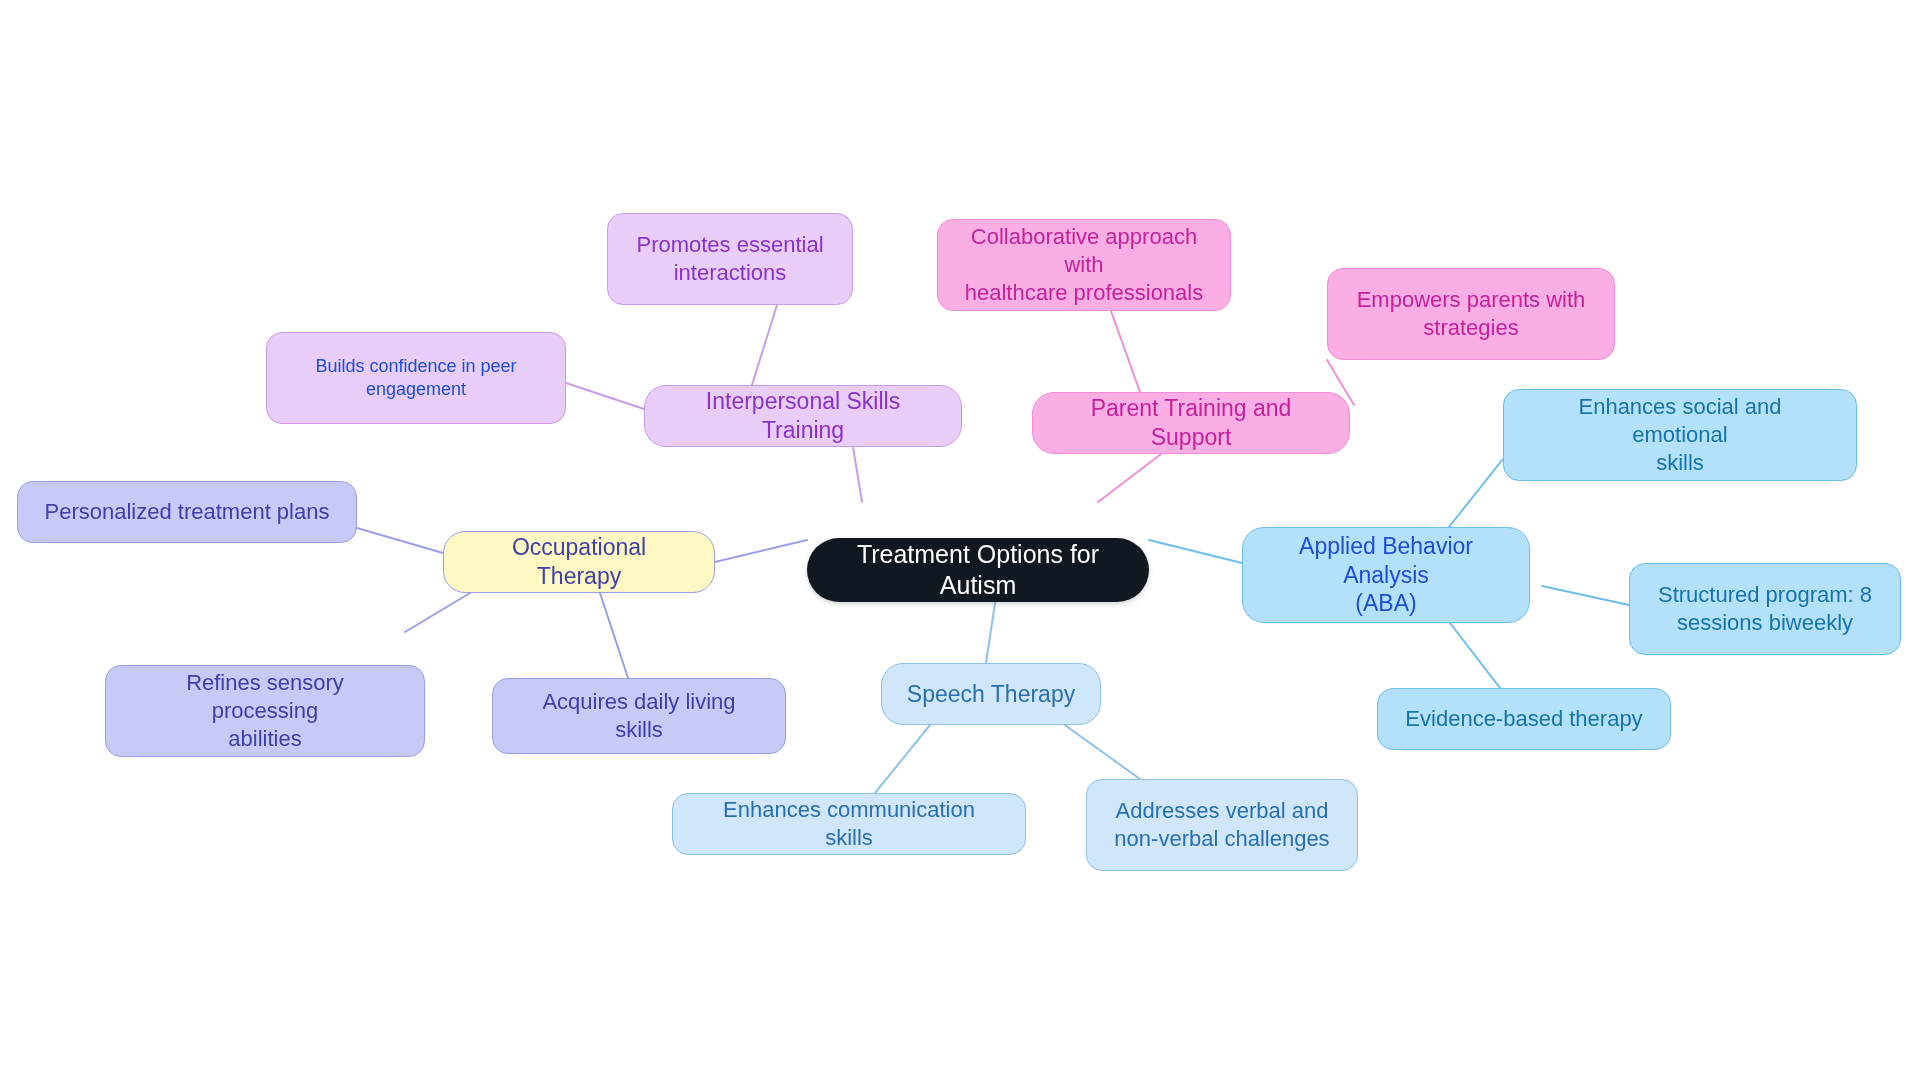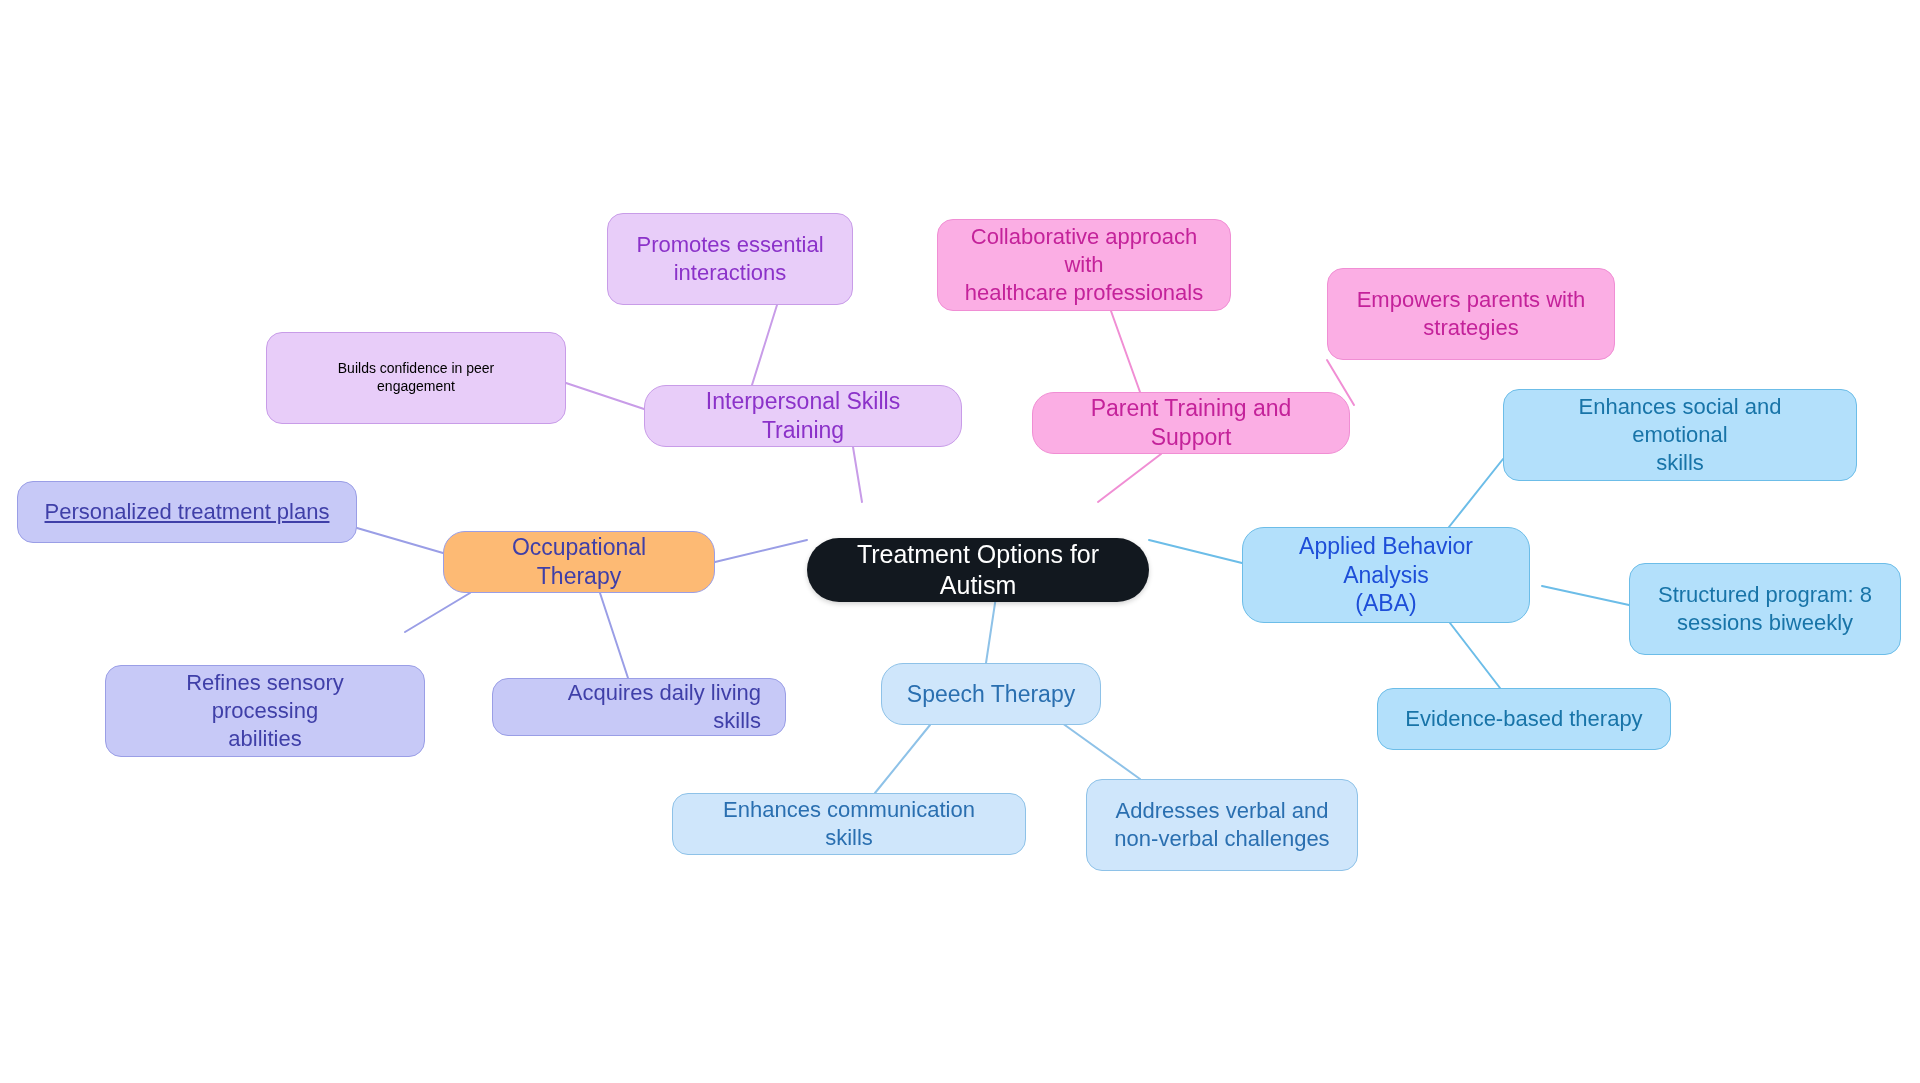--- a/index.html
+++ b/index.html
@@ -78,29 +78,29 @@
 (ABA)</div>
       <div class="node leaf" style="left: 1503px; top: 389px; width: 354px; height: 92px; background: rgb(179, 224, 251); color: rgb(24, 116, 168); border-color: rgb(108, 189, 232); font-size: 22px;">Enhances social and emotional
 skills</div>
       <div class="node leaf" style="left: 1629px; top: 563px; width: 272px; height: 92px; background: rgb(179, 224, 251); color: rgb(24, 116, 168); border-color: rgb(108, 189, 232); font-size: 22px;">Structured program: 8
 sessions biweekly</div>
       <div class="node leaf" style="left: 1377px; top: 688px; width: 294px; height: 62px; background: rgb(179, 224, 251); color: rgb(24, 116, 168); border-color: rgb(108, 189, 232); font-size: 22px;">Evidence-based therapy</div>
       <div class="node branch" style="left: 881px; top: 663px; width: 220px; height: 62px; background: rgb(207, 230, 251); color: rgb(42, 111, 176); border-color: rgb(142, 194, 232); font-size: 23px;">Speech Therapy</div>
       <div class="node leaf" style="left: 672px; top: 793px; width: 354px; height: 62px; background: rgb(207, 230, 251); color: rgb(42, 111, 176); border-color: rgb(142, 194, 232); font-size: 22px;">Enhances communication skills</div>
       <div class="node leaf" style="left: 1086px; top: 779px; width: 272px; height: 92px; background: rgb(207, 230, 251); color: rgb(42, 111, 176); border-color: rgb(142, 194, 232); font-size: 22px;">Addresses verbal and
 non-verbal challenges</div>
-      <div class="node branch" style="left: 443px; top: 531px; width: 272px; height: 62px; background: #fdba74; color: rgb(63, 63, 168); border-color: rgb(154, 158, 230); font-size: 23px;">Occupational Therapy</div>
-      <div class="node leaf" style="left: 17px; top: 481px; width: 340px; height: 62px; background: rgb(199, 201, 247); color: rgb(63, 63, 168); border-color: rgb(154, 158, 230); font-size: 22px; text-decoration: underline;">Personalized treatment plans</div>
+      <div class="node branch" style="left: 443px; top: 531px; width: 272px; height: 62px; background: #fef9c3; color: rgb(63, 63, 168); border-color: rgb(154, 158, 230); font-size: 23px;">Occupational Therapy</div>
+      <div class="node leaf" style="left: 17px; top: 481px; width: 340px; height: 62px; background: rgb(199, 201, 247); color: rgb(63, 63, 168); border-color: rgb(154, 158, 230); font-size: 22px;">Personalized treatment plans</div>
       <div class="node leaf" style="left: 105px; top: 665px; width: 320px; height: 92px; background: rgb(199, 201, 247); color: rgb(63, 63, 168); border-color: rgb(154, 158, 230); font-size: 22px;">Refines sensory processing
 abilities</div>
-      <div class="node leaf" style="left: 492px; top: 678px; width: 294px; height: 58px; background: rgb(199, 201, 247); color: rgb(63, 63, 168); border-color: rgb(154, 158, 230); font-size: 22px; text-align: right;">Acquires daily living skills</div>
+      <div class="node leaf" style="left: 492px; top: 678px; width: 294px; height: 76px; background: rgb(199, 201, 247); color: rgb(63, 63, 168); border-color: rgb(154, 158, 230); font-size: 22px;">Acquires daily living skills</div>
       <div class="node branch" style="left: 644px; top: 385px; width: 318px; height: 62px; background: rgb(232, 205, 249); color: rgb(139, 50, 201); border-color: rgb(200, 156, 232); font-size: 23px;">Interpersonal Skills Training</div>
       <div class="node leaf" style="left: 607px; top: 213px; width: 246px; height: 92px; background: rgb(232, 205, 249); color: rgb(139, 50, 201); border-color: rgb(200, 156, 232); font-size: 22px;">Promotes essential
 interactions</div>
-      <div class="node leaf" style="left: 266px; top: 332px; width: 300px; height: 92px; background: rgb(232, 205, 249); color: #000000; border-color: rgb(200, 156, 232); font-size: 14px;">Builds confidence in peer
+      <div class="node leaf" style="left: 266px; top: 332px; width: 300px; height: 92px; background: rgb(232, 205, 249); color: #1d4ed8; border-color: rgb(200, 156, 232); font-size: 18px;">Builds confidence in peer
 engagement</div>
       <div class="node branch" style="left: 1032px; top: 392px; width: 318px; height: 62px; background: rgb(251, 174, 228); color: rgb(196, 34, 154); border-color: rgb(240, 142, 212); font-size: 23px;">Parent Training and Support</div>
       <div class="node leaf" style="left: 937px; top: 219px; width: 294px; height: 92px; background: rgb(251, 174, 228); color: rgb(196, 34, 154); border-color: rgb(240, 142, 212); font-size: 22px;">Collaborative approach with
 healthcare professionals</div>
       <div class="node leaf" style="left: 1327px; top: 268px; width: 288px; height: 92px; background: rgb(251, 174, 228); color: rgb(196, 34, 154); border-color: rgb(240, 142, 212); font-size: 22px;">Empowers parents with
 strategies</div>
     </div>
 </div>
 
 </body></html>

